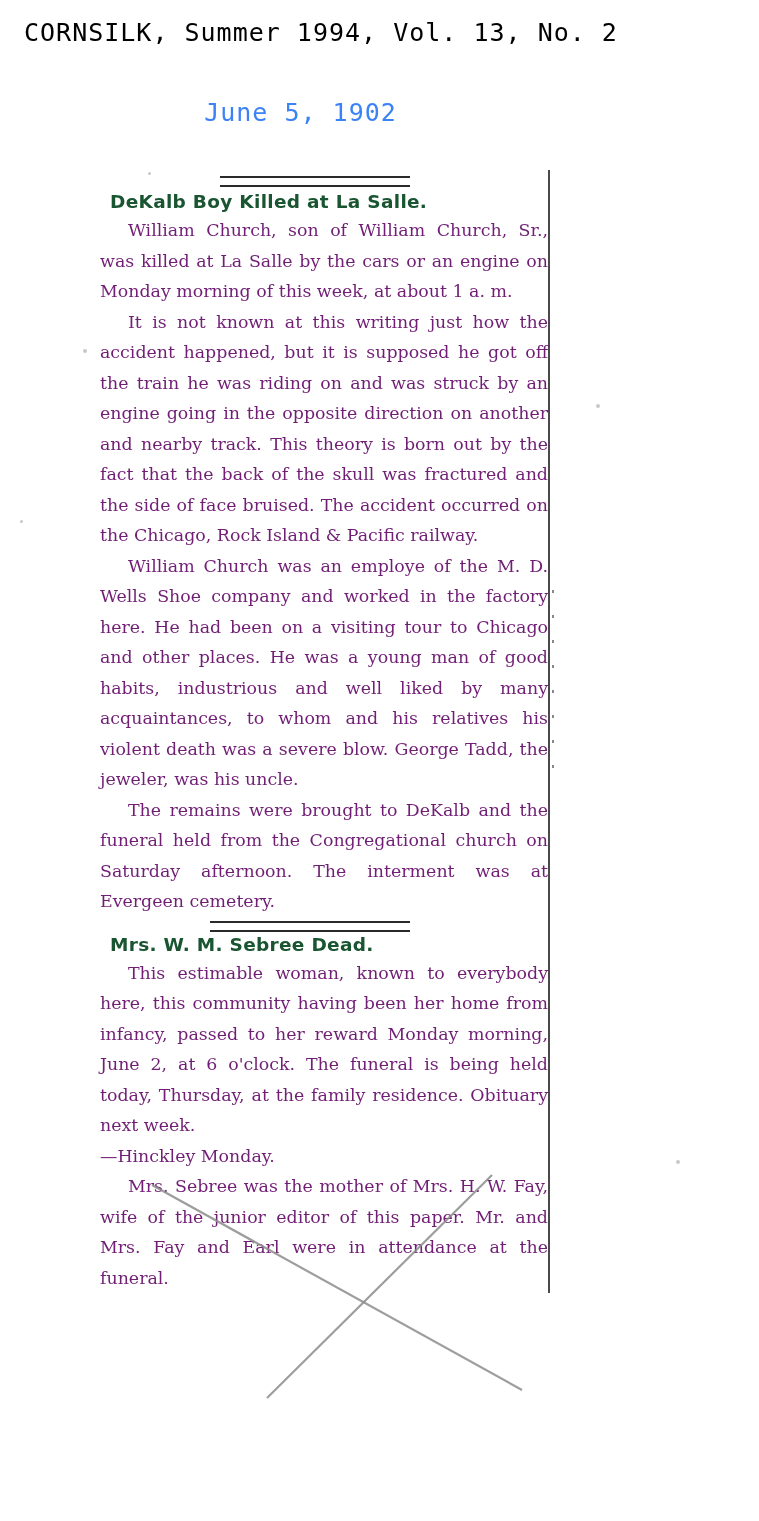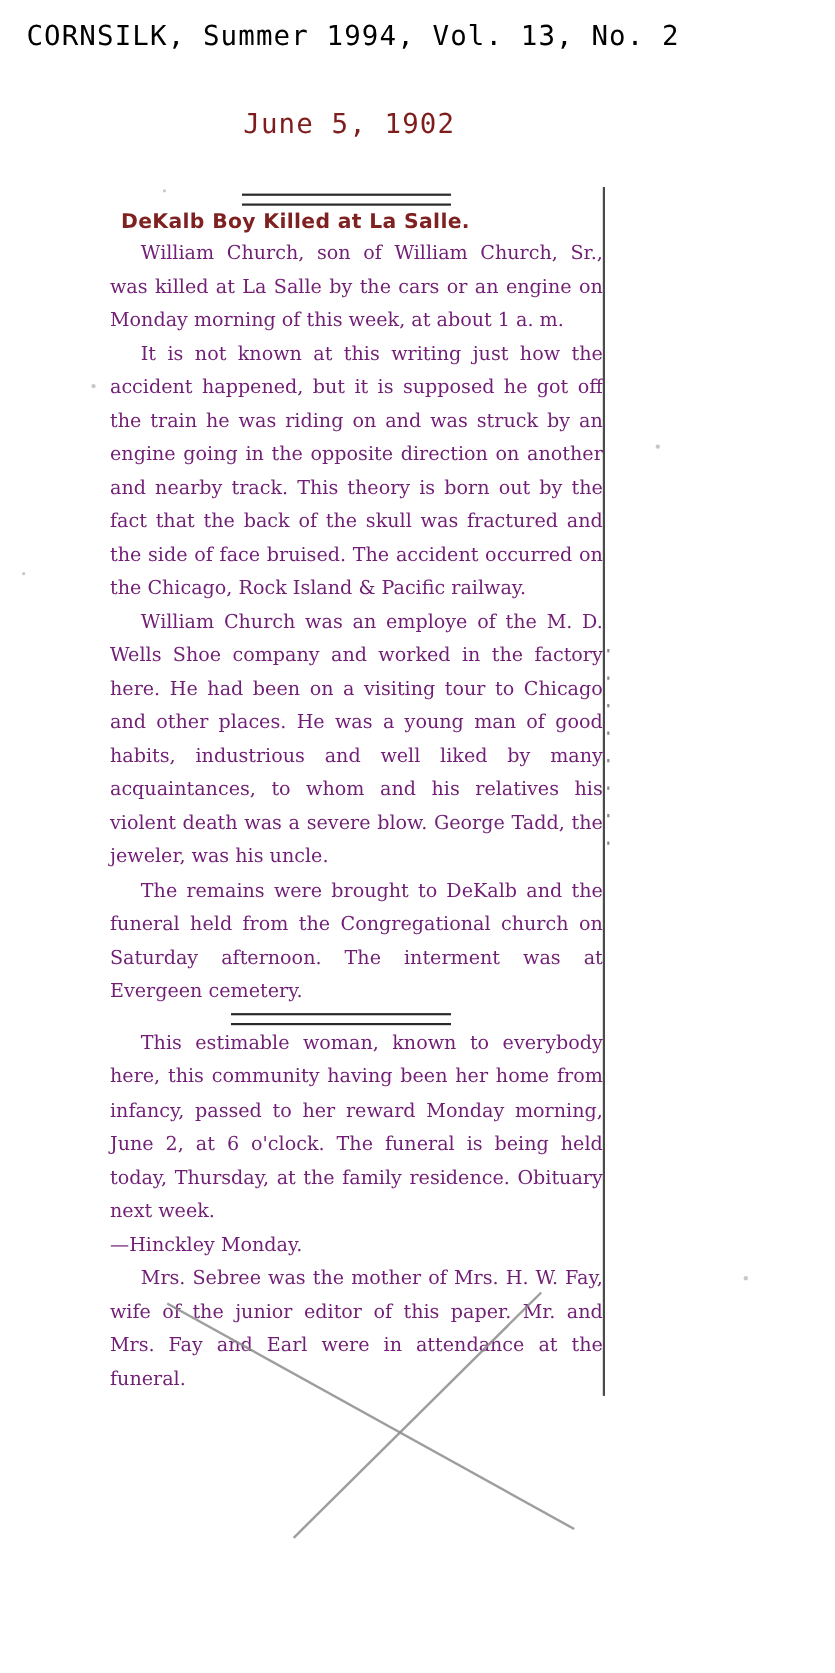--- a/index.html
+++ b/index.html
@@ -31,22 +31,21 @@
   
   .issue-date {
     position: absolute;
     top: 98px;
     left: 0;
     width: 601px;
     text-align: center;
     font-family: "DejaVu Sans Mono", monospace;
     font-size: 25px;
     letter-spacing: 1px;
-    color: #7f1d1d;
-    margin-left: 17px;
+    color: #3b82f6;
   }
 
   
   .clipping {
     position: absolute;
     top: 170px;
     left: 92px;
     width: 458px;
     padding: 0 0 0 8px;
     border-right: 2px solid #4a4a4a;
@@ -63,21 +62,21 @@
   .rule.second {
     margin: 4px 0 2px 110px;
     width: 200px;
   }
 
   .headline {
     font-family: "DejaVu Sans", sans-serif;
     font-weight: bold;
     font-size: 18.5px;
     letter-spacing: 0.3px;
-    color: #7f1d1d;
+    color: #14532d;
     margin: 2px 0 3px 10px;
   }
 
   .para {
     font-family: "DejaVu Serif", serif;
     font-size: 17.4px;
     line-height: 30.5px;
     color: #701a75;
     text-align: justify;
     text-indent: 28px;
@@ -145,20 +144,21 @@
 
   <div class="headline">DeKalb Boy Killed at La Salle.</div>
 
   <p class="para">William Church, son of William Church, Sr., was killed at La Salle by the cars or an engine on Monday morning of this week, at about 1 a. m.</p>
   <p class="para">It is not known at this writing just how the accident happened, but it is supposed he got off the train he was riding on and was struck by an engine going in the opposite direction on another and nearby track. This theory is born out by the fact that the back of the skull was fractured and the side of face bruised. The accident occurred on the Chicago, Rock Island &amp; Pacific railway.</p>
   <p class="para">William Church was an employe of the M. D. Wells Shoe company and worked in the factory here. He had been on a visiting tour to Chicago and other places. He was a young man of good habits, industrious and well liked by many acquaintances, to whom and his relatives his violent death was a severe blow. George Tadd, the jeweler, was his uncle.</p>
   <p class="para">The remains were brought to DeKalb and the funeral held from the Congregational church on Saturday afternoon. The interment was at Evergeen cemetery.</p>
 
   <div class="rule second"></div>
 
+  <div class="headline">Mrs. W. M. Sebree Dead.</div>
 
   <p class="para">This estimable woman, known to everybody here, this community having been her home from infancy, passed to her reward Monday morning, June 2, at 6 o'clock. The funeral is being held today, Thursday, at the family residence. Obituary next week.</p>
   <p class="para no-indent">—Hinckley Monday.</p>
   <p class="para">Mrs. Sebree was the mother of Mrs. H. W. Fay, wife of the junior editor of this paper. Mr. and Mrs. Fay and Earl were in attendance at the funeral.</p>
 </div>
 
 <svg class="pencil-mark" viewBox="0 0 460 260" preserveAspectRatio="none">
   <line x1="60" y1="45" x2="430" y2="250"></line>
   <line x1="400" y1="35" x2="175" y2="258"></line>
 </svg>

